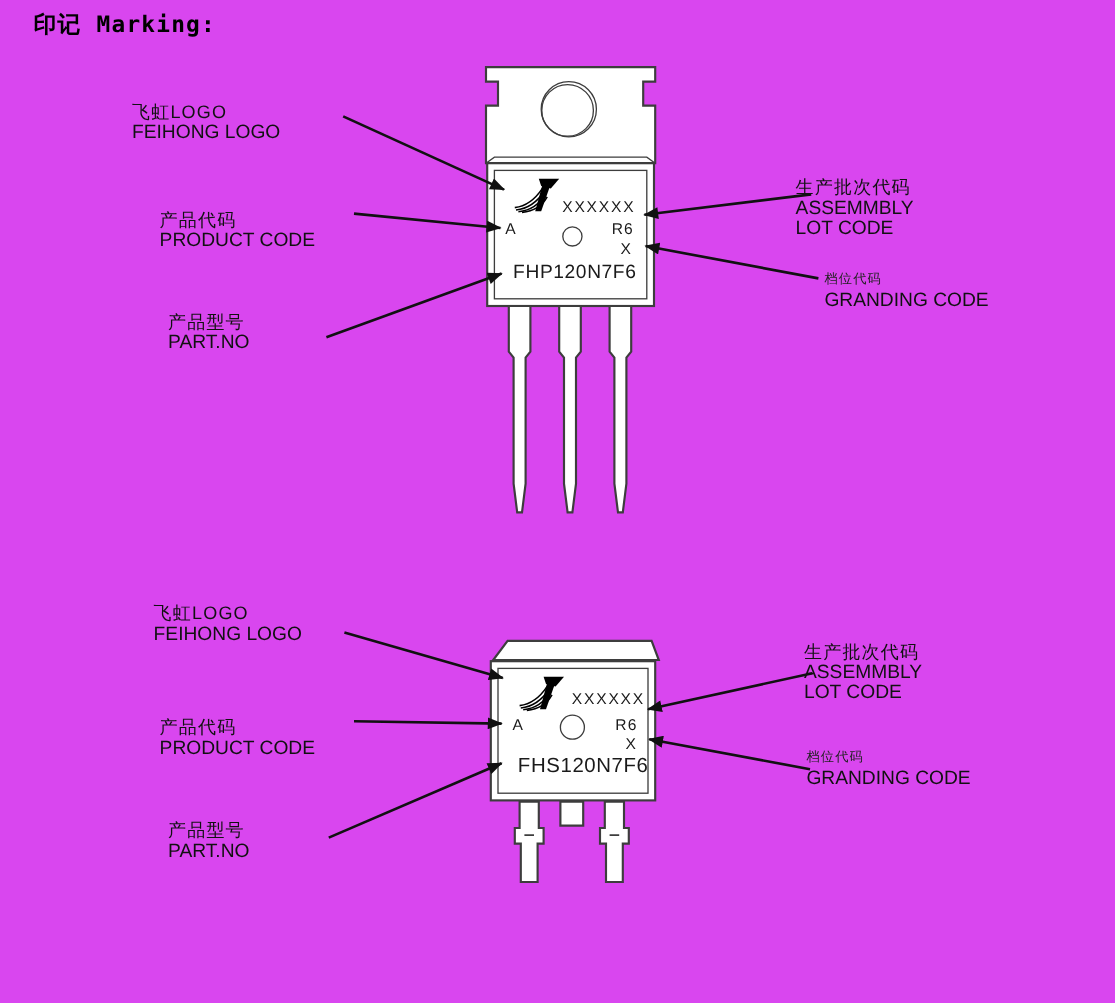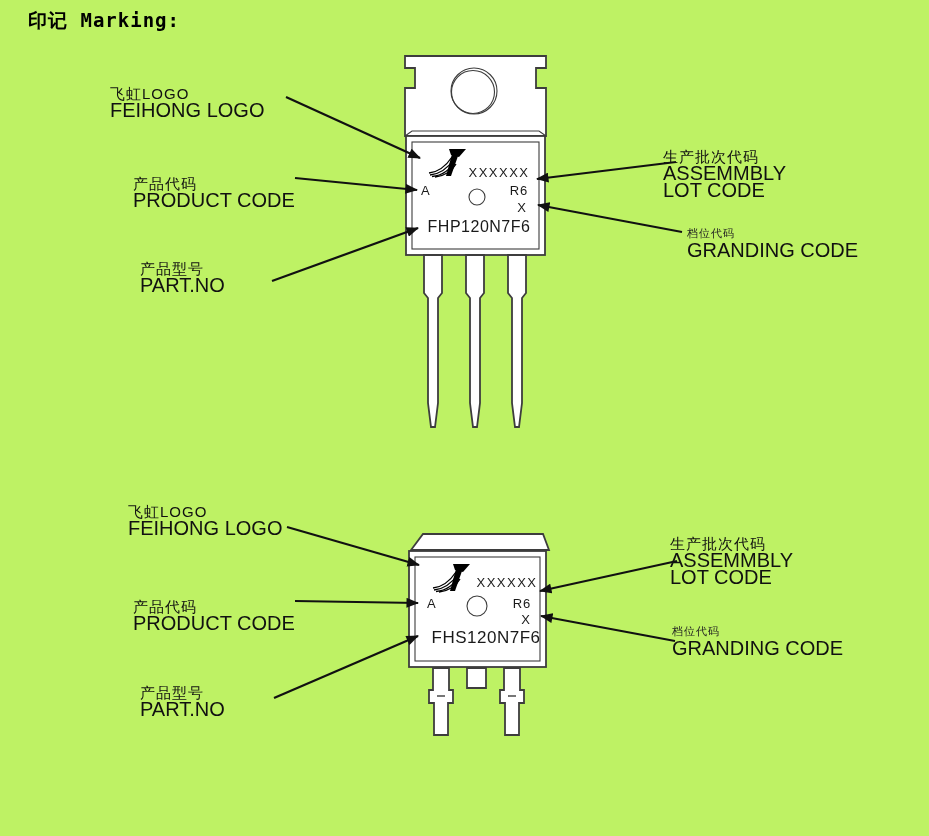--- a/index.html
+++ b/index.html
@@ -1,23 +1,23 @@
 <!DOCTYPE html>
 <html><head>
 <meta charset="utf-8">
 <style>
   html,body{margin:0;padding:0;background:#fff;}
-  #page{position:relative;width:929px;height:836px;background:#bef264;overflow:hidden;
+  #page{position:relative;width:929px;height:836px;background:#d946ef;overflow:hidden;
         font-family:"Liberation Sans",sans-serif;color:#111;}
   #title{position:absolute;left:28px;top:8px;font-family:"DejaVu Sans Mono",monospace;
          font-weight:700;font-size:19px;letter-spacing:1px;color:#000;}
   .callout{position:absolute;line-height:17px;}
   .zh{font-size:15px;letter-spacing:1px;}
   .zh-serif{font-family:"Liberation Serif",serif;font-size:11px;letter-spacing:1px;color:#222;}
-  .en{font-size:20px;}
+  .en{font-size:16px;}
   svg{position:absolute;left:0;top:0;}
   .oln{fill:#ffffff;stroke:#3d3d3d;stroke-width:1.8;}
   .thin{stroke-width:1.1;}
   .nofill{fill:none;}
   .mark{font-family:"Liberation Sans",sans-serif;font-size:13px;fill:#1a1a1a;letter-spacing:1px;}
   .mark.xs{letter-spacing:1.5px;}
   .mark.lg{font-size:16px;letter-spacing:0.5px;}
   .mark.lg2{font-size:17px;letter-spacing:0.5px;}
   .arrow{stroke:#111;stroke-width:2.2;}
   .logoline{fill:none;stroke:#000;stroke-width:1.3;}

